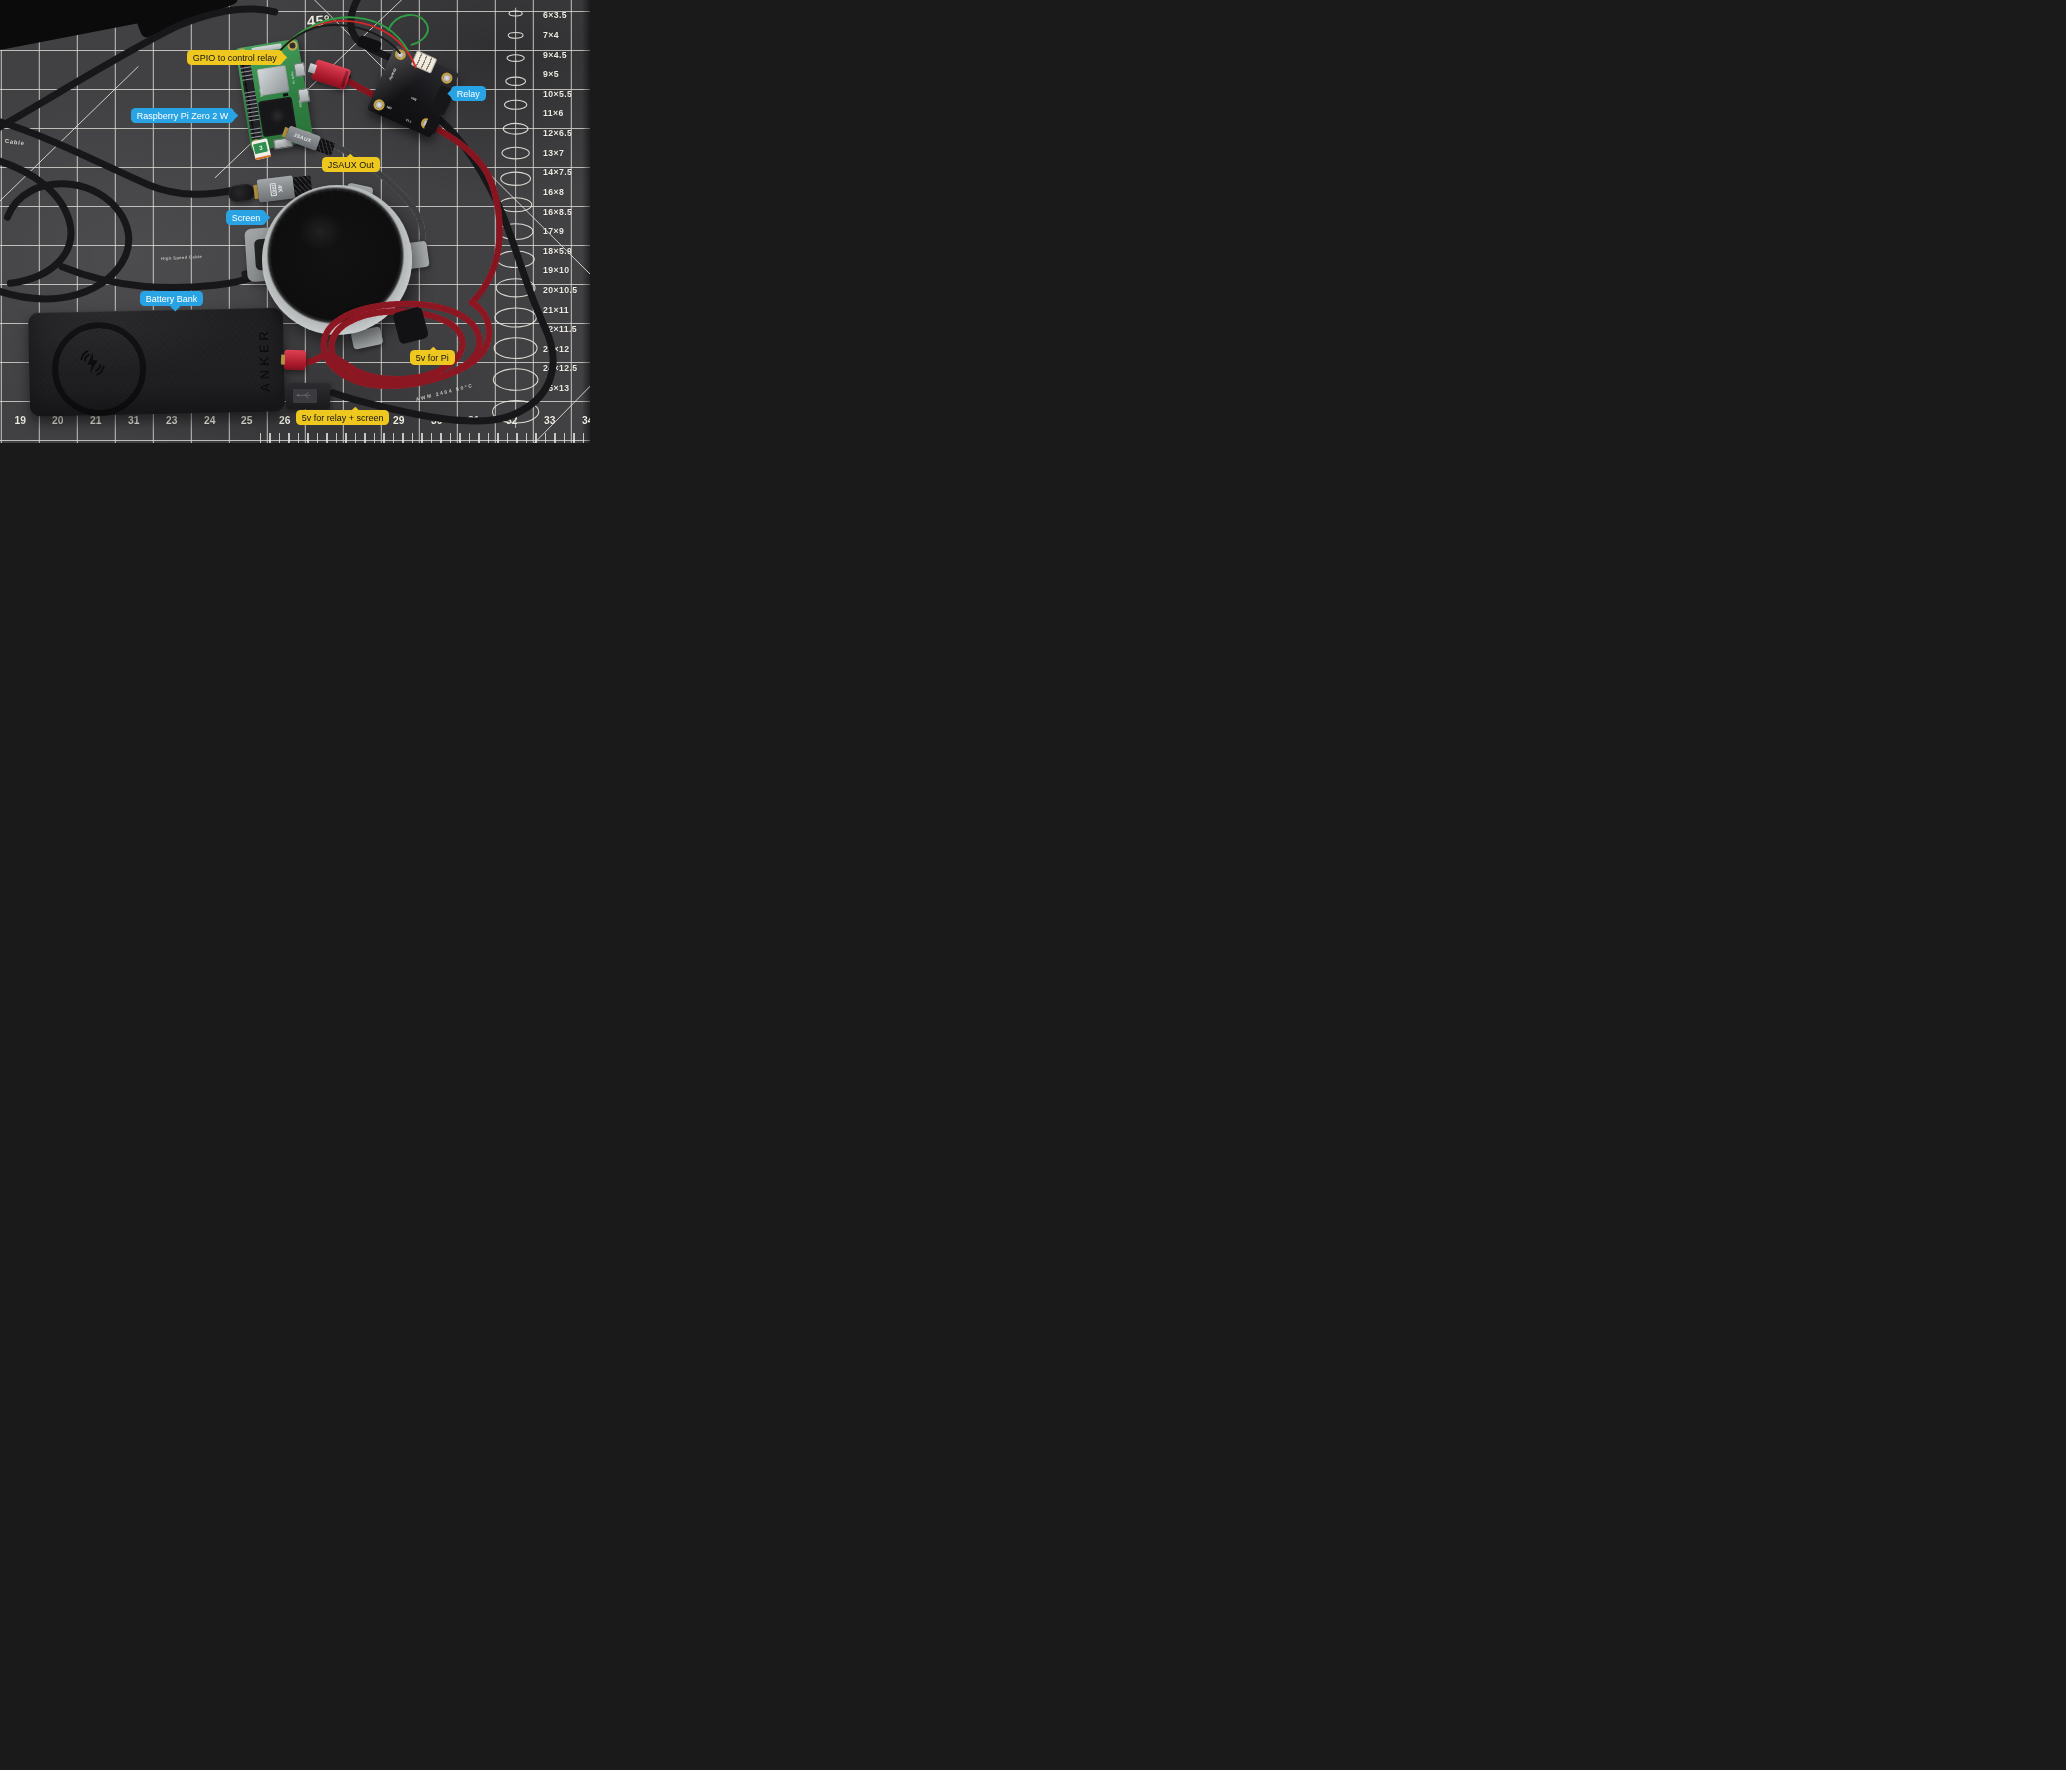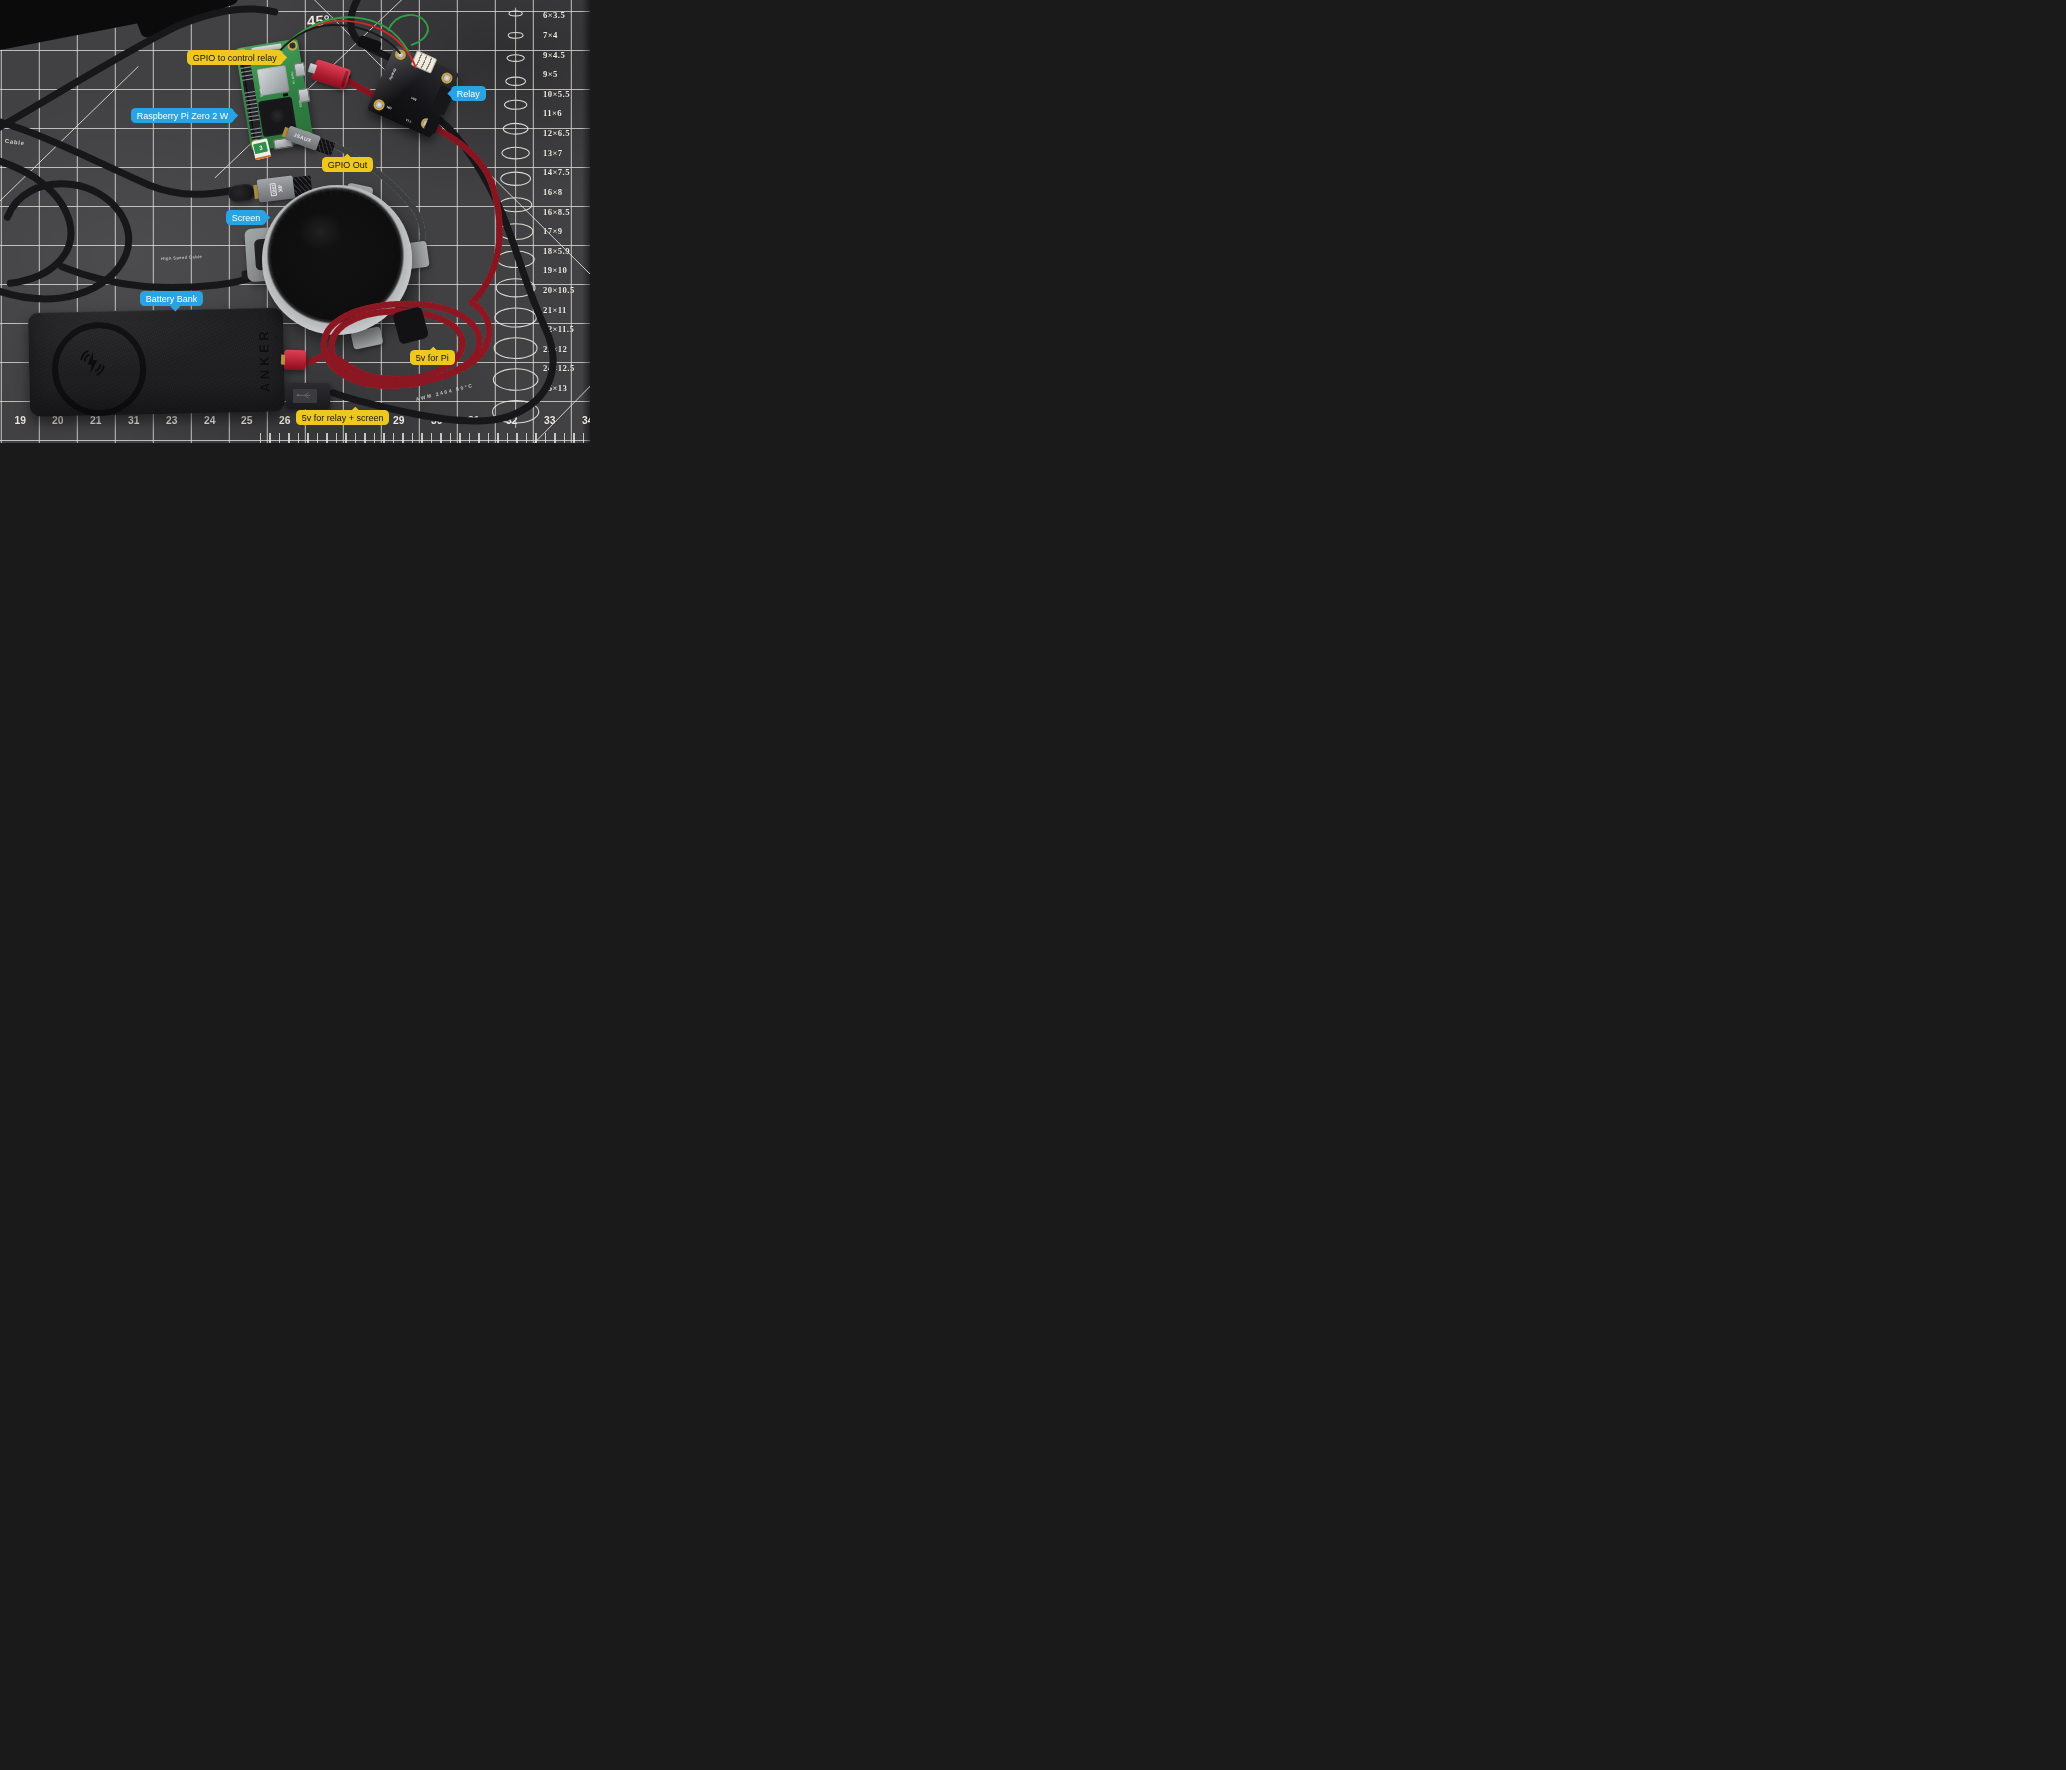--- a/index.html
+++ b/index.html
@@ -23,21 +23,21 @@
   .db2{left:132px;top:-21.5px;width:103px;height:43px;transform:rotate(-21deg);}
   .matsvg,.cablesvg{position:absolute;inset:0;width:100%;height:100%;}
   .matsvg{z-index:3;}
   .lay-cables{z-index:4;}
   .lay-wires{z-index:7;}
   .lay-coil{z-index:10;}
   
   .mat-angle{position:absolute;left:307px;top:12.4px;z-index:3;color:#e9e7df;font-size:15px;
     font-weight:bold;transform:rotate(-3deg);text-shadow:0 0 1.2px rgba(0,0,0,.6);}
   .szmk{position:absolute;left:543px;z-index:3;color:#edebe3;font-size:8.7px;font-weight:bold;
-    letter-spacing:0.4px;white-space:nowrap;text-shadow:0 0 0.8px rgba(0,0,0,.5);font-family:Liberation Serif, serif;}
+    letter-spacing:0.4px;white-space:nowrap;text-shadow:0 0 0.8px rgba(0,0,0,.5);}
   .rnum{position:absolute;top:415px;z-index:3;color:#edebe3;font-size:10.3px;font-weight:bold;
     text-shadow:0 0 0.8px rgba(0,0,0,.5);}
   .ticks{position:absolute;bottom:0;left:260px;right:0;height:10px;z-index:3;opacity:.85;
     background:repeating-linear-gradient(to right, rgba(240,240,235,.9) 0 1.2px, transparent 1.2px 9.5px);}
   .cableprint{position:absolute;z-index:8;color:#d6d6d0;font-weight:bold;white-space:nowrap;}
   
   .hw{position:absolute;}
   .z5{z-index:5;} .z6{z-index:6;} .z8{z-index:8;} .z11{z-index:11;}
   
   .pi{left:243px;top:43px;width:63px;height:104px;transform:rotate(-9deg);border-radius:4.1px;
@@ -379,21 +379,21 @@
   </div>
   <div class="label blue" style="left:131px;top:108px">
     <span>Raspberry Pi Zero 2 W</span>
     <span class="tail tr"></span>
   </div>
   <div class="label blue" style="left:451px;top:86px">
     <span>Relay</span>
     <span class="tail tl"></span>
   </div>
   <div class="label yellow" style="left:322px;top:157px">
-    <span>GPIO Out</span>
+    <span>JSAUX Out</span>
     <span class="tail tt" style="left:44%"></span>
   </div>
   <div class="label blue" style="left:226px;top:210px">
     <span>Screen</span>
     <span class="tail tr"></span>
   </div>
   <div class="label blue" style="left:140px;top:291px">
     <span>Battery Bank</span>
     <span class="tail tb" style="left:50%"></span>
   </div>

